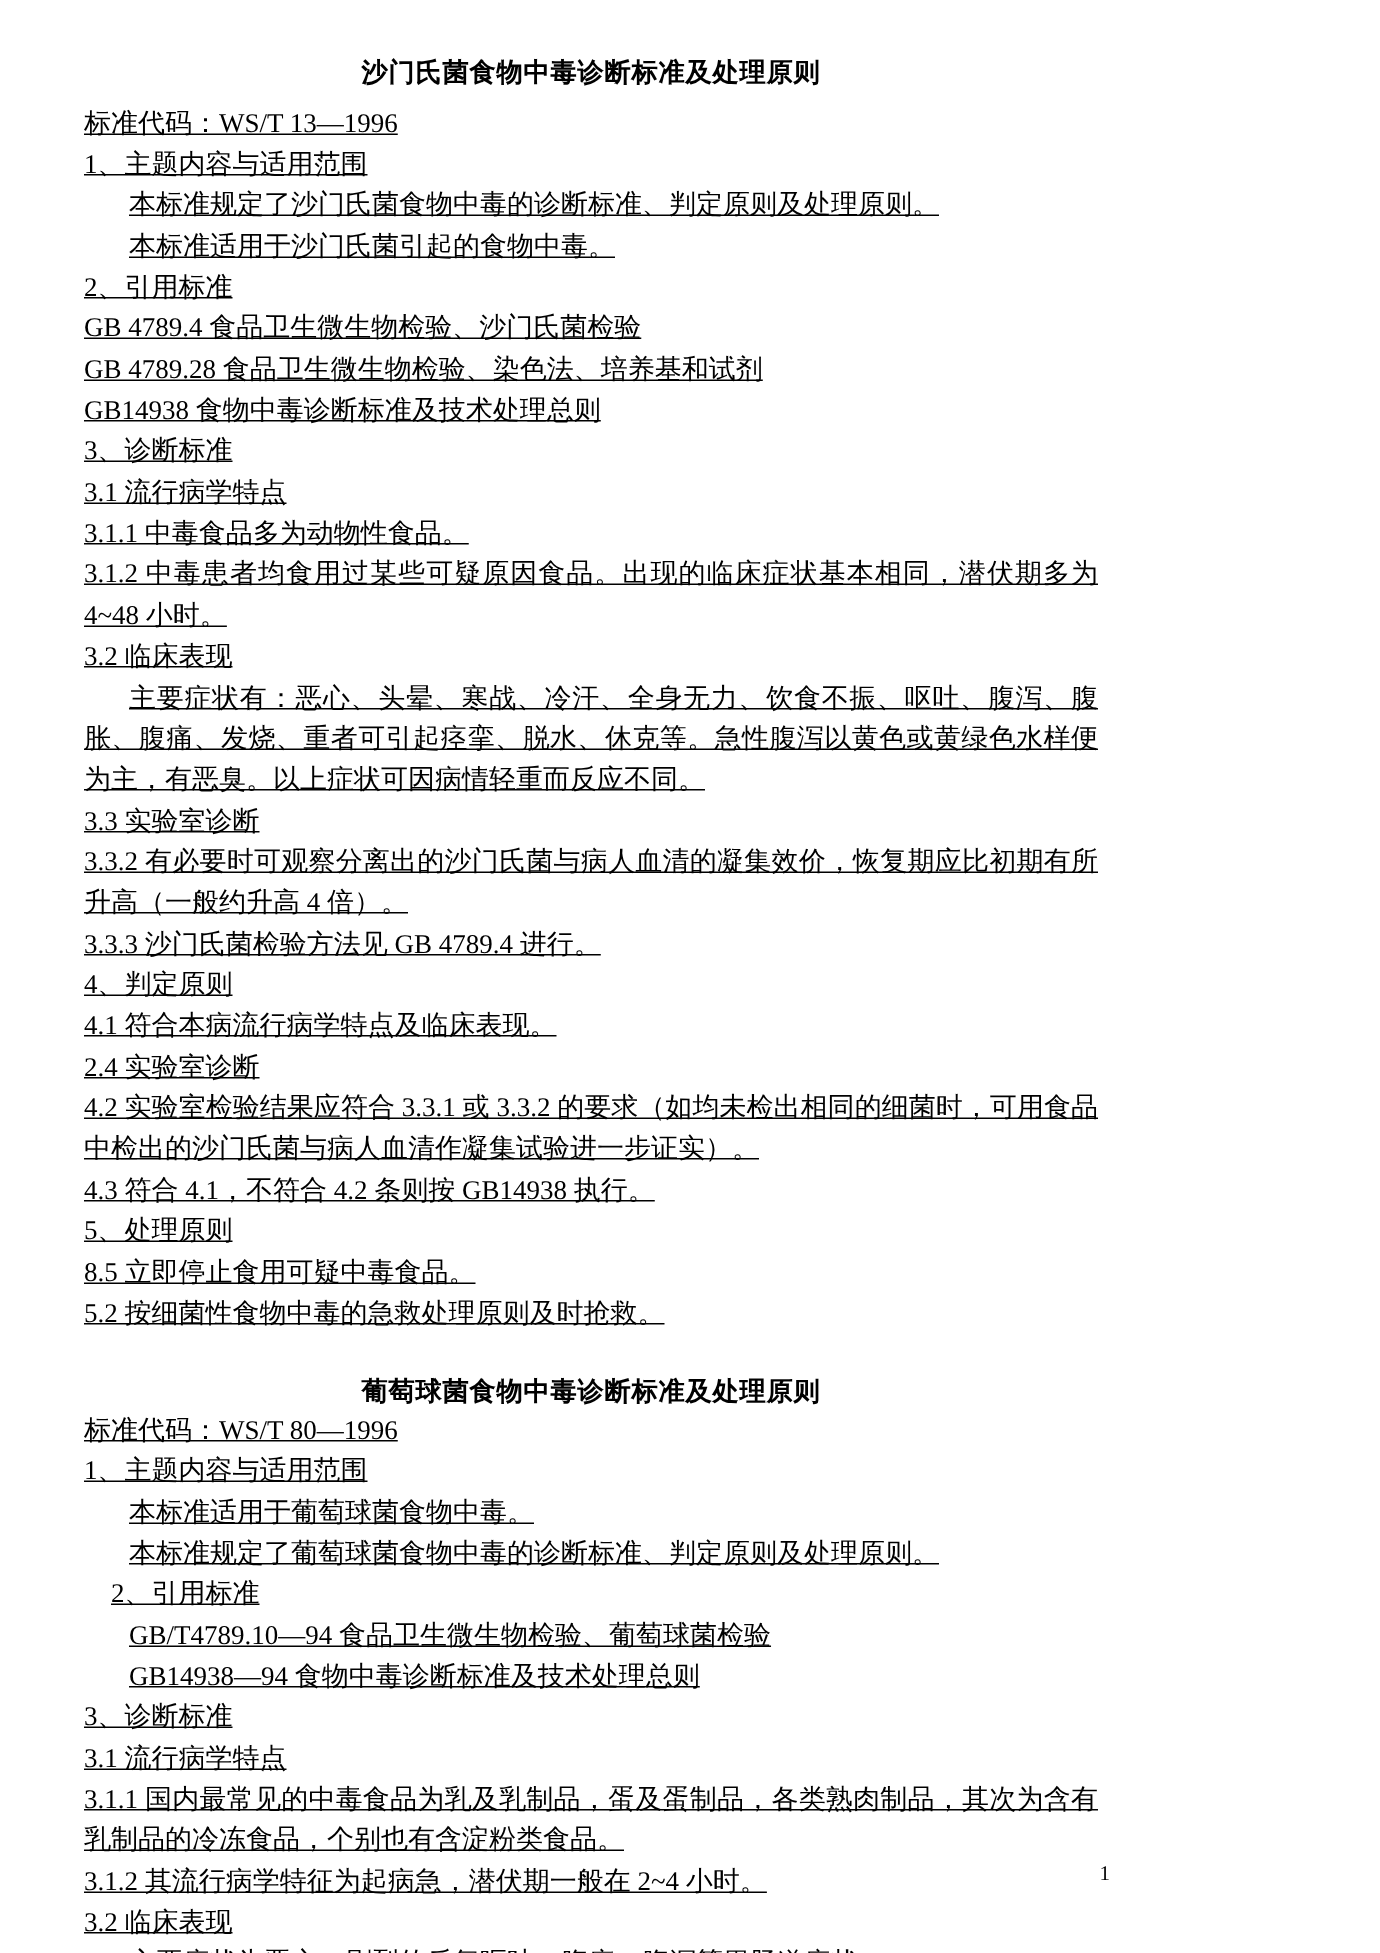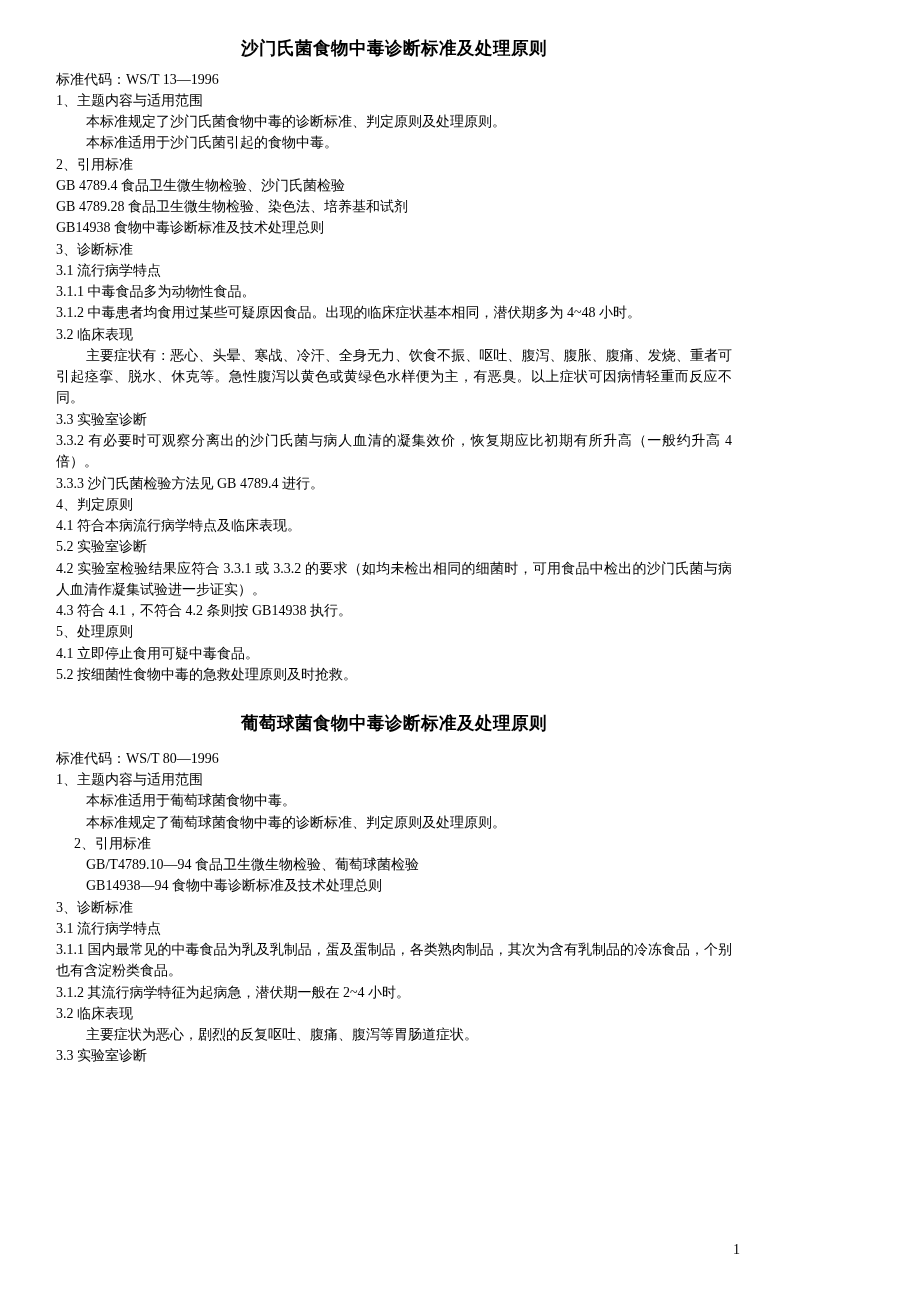--- a/index.html
+++ b/index.html
@@ -26,29 +26,30 @@
     font-size: 17.5px;
     letter-spacing: 0.5px;
     margin: 6px 0 8px 0;
     line-height: 1.4;
   }
   .section2-title {
     text-align: center;
     font-weight: bold;
     font-size: 17.5px;
     letter-spacing: 0.5px;
-    margin: 0 0 12px 0;
+    margin: 0 0 0 0;
     line-height: 1.4;
   }
   p.line {
     margin: 0;
-    font-size: 14px;
+    font-size: 18px;
     line-height: 1.52;
     text-align: justify;
     text-justify: inter-ideograph;
+    text-decoration: underline;
   }
   .ind1 { text-indent: 0; padding-left: 30px; }
   .ind2 { text-indent: 0; padding-left: 18px; }
   .ind-first { text-indent: 30px; }
   .bigGap { height: 26px; }
   .page-number {
     position: absolute;
     right: 48px;
     bottom: 44px;
     font-size: 14px;
@@ -75,25 +76,25 @@
     <p class="line">3.1  流行病学特点</p>
     <p class="line">3.1.1  中毒食品多为动物性食品。</p>
     <p class="line">3.1.2  中毒患者均食用过某些可疑原因食品。出现的临床症状基本相同，潜伏期多为 4~48 小时。</p>
     <p class="line">3.2 临床表现</p>
     <p class="line ind-first">主要症状有：恶心、头晕、寒战、冷汗、全身无力、饮食不振、呕吐、腹泻、腹胀、腹痛、发烧、重者可引起痉挛、脱水、休克等。急性腹泻以黄色或黄绿色水样便为主，有恶臭。以上症状可因病情轻重而反应不同。</p>
     <p class="line">3.3 实验室诊断</p>
     <p class="line">3.3.2  有必要时可观察分离出的沙门氏菌与病人血清的凝集效价，恢复期应比初期有所升高（一般约升高 4 倍）。</p>
     <p class="line">3.3.3  沙门氏菌检验方法见 GB 4789.4 进行。</p>
     <p class="line">4、判定原则</p>
     <p class="line">4.1  符合本病流行病学特点及临床表现。</p>
-    <p class="line">5.2  实验室诊断</p>
+    <p class="line">2.4  实验室诊断</p>
     <p class="line">4.2  实验室检验结果应符合 3.3.1 或 3.3.2 的要求（如均未检出相同的细菌时，可用食品中检出的沙门氏菌与病人血清作凝集试验进一步证实）。</p>
     <p class="line">4.3  符合 4.1，不符合 4.2 条则按 GB14938 执行。</p>
     <p class="line">5、处理原则</p>
-    <p class="line">4.1  立即停止食用可疑中毒食品。</p>
+    <p class="line">8.5  立即停止食用可疑中毒食品。</p>
     <p class="line">5.2  按细菌性食物中毒的急救处理原则及时抢救。</p>
   </div>
 
   <div class="bigGap"></div>
 
   <h2 class="section2-title">葡萄球菌食物中毒诊断标准及处理原则</h2>
 
   <div>
     <p class="line">标准代码：WS/T 80—1996</p>
     <p class="line">1、主题内容与适用范围</p>

